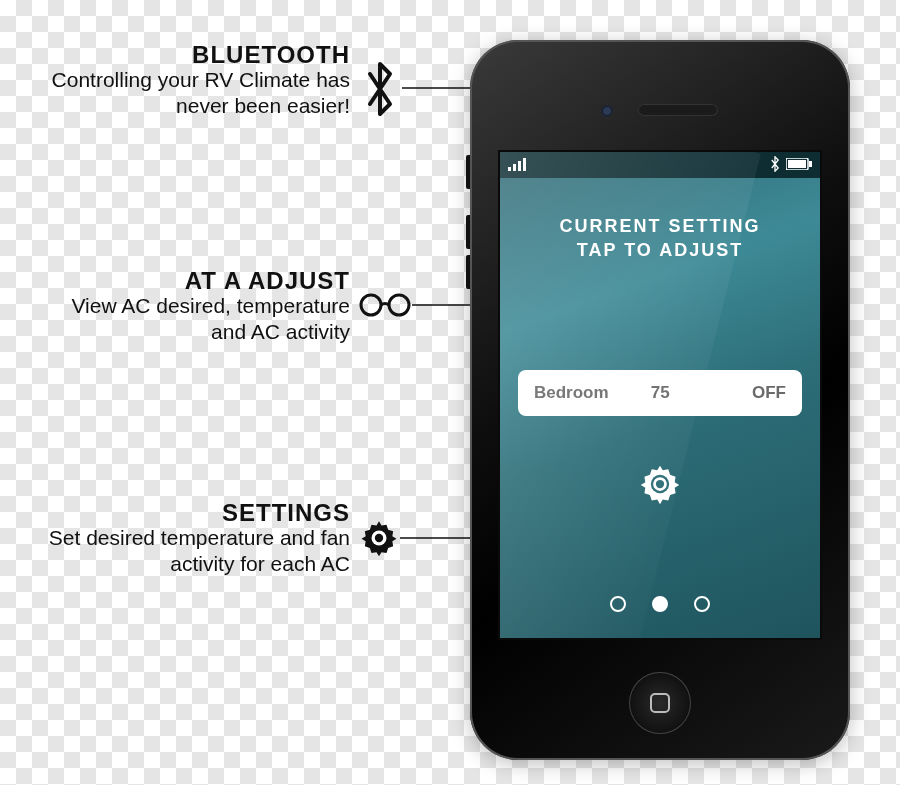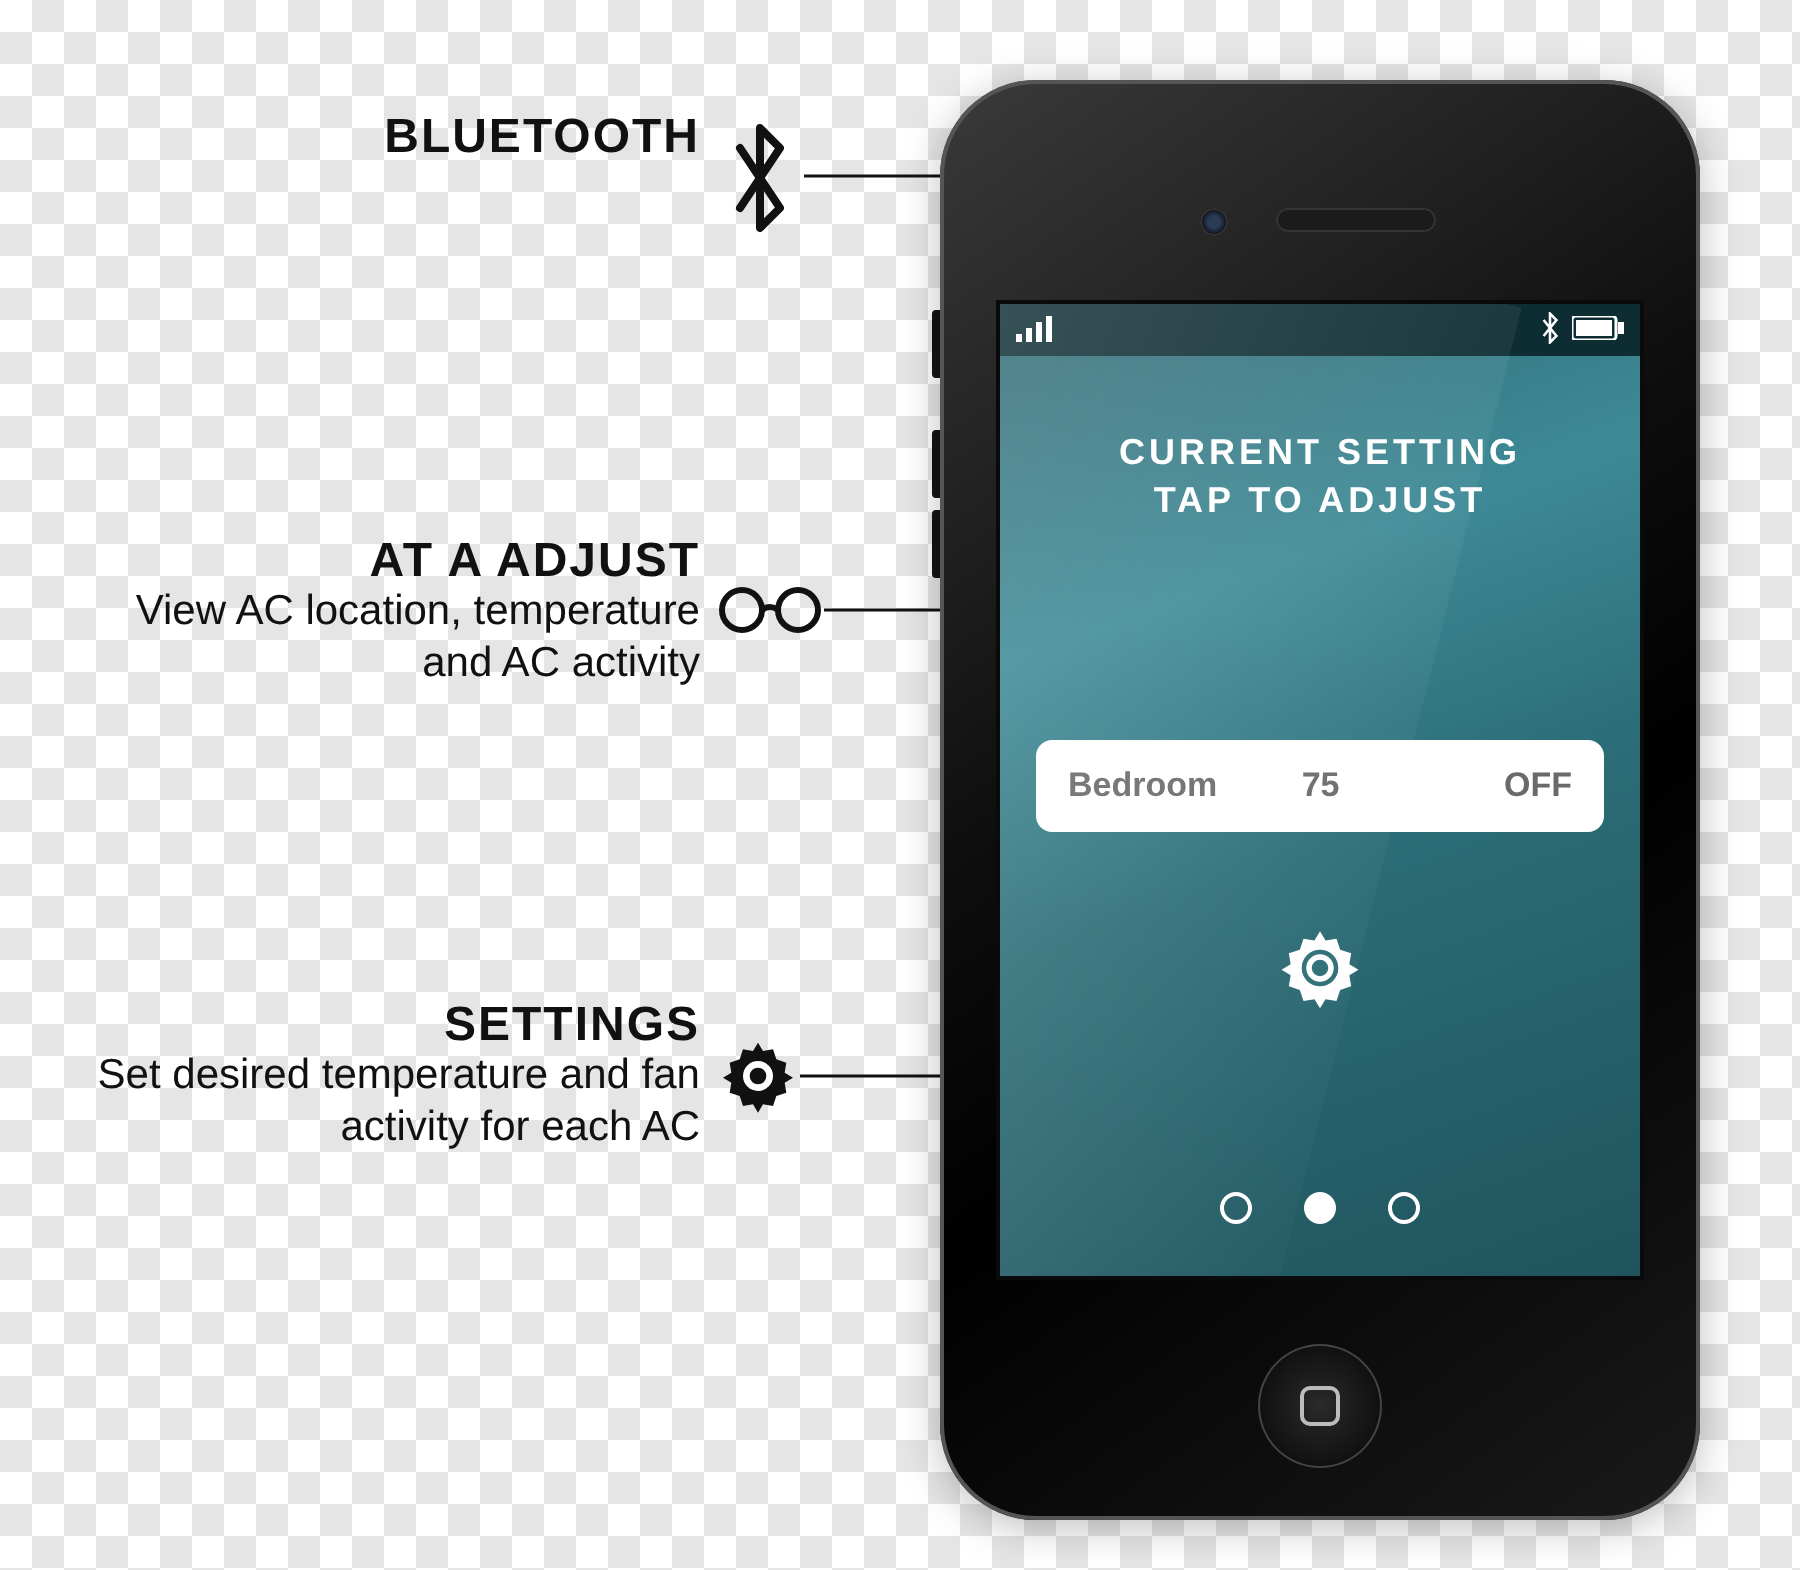--- a/index.html
+++ b/index.html
@@ -28,21 +28,21 @@
     font-weight: 800;
     letter-spacing: 1px;
     line-height: 1.05;
   }
   .callout p {
     font-size: 21px;
     font-weight: 400;
     line-height: 1.25;
   }
 
-  #callout-bluetooth { top: 56px;  left: 40px;  width: 310px; }
+  #callout-bluetooth { top: 42px;  left: 40px;  width: 310px; }
   #callout-glance    { top: 268px; left: 40px;  width: 310px; }
   #callout-settings  { top: 500px; left: 0px;   width: 350px; padding-left: 24px; }
 
   
   .callout-icon {
     position: absolute;
     color: #111;
   }
   #bt-icon       { top: 58px;  left: 360px; }
   #glasses-icon  { top: 290px; left: 359px; }
@@ -193,30 +193,31 @@
     border:2px solid #fff;
     border-radius:50%;
   }
   #pager span.active{ background:#fff; }
 </style>
 </head>
 <body>
 
 <div id="callout-bluetooth" class="callout">
   <h3>BLUETOOTH</h3>
+  <p>Controlling your RV Climate has never been easier!</p>
 </div>
 <span id="bt-icon" class="callout-icon">
   <svg width="40" height="62" viewBox="0 0 24 36" fill="none" stroke="currentColor" stroke-width="2.4" stroke-linejoin="round" stroke-linecap="round">
     <path d="M6 9 L18 27 L12 33 L12 3 L18 9 L6 27"></path>
   </svg>
 </span>
 
 <div id="callout-glance" class="callout">
   <h3>AT A ADJUST</h3>
-  <p>View AC location, temperature and AC activity</p>
+  <p>View AC desired, temperature and AC activity</p>
 </div>
 <span id="glasses-icon" class="callout-icon">
   <svg width="52" height="30" viewBox="0 0 52 30" fill="none" stroke="currentColor" stroke-width="3">
     <circle cx="12" cy="15" r="10"></circle>
     <circle cx="40" cy="15" r="10"></circle>
     <path d="M22 15 Q26 12 30 15"></path>
   </svg>
 </span>
 
 <div id="callout-settings" class="callout">

